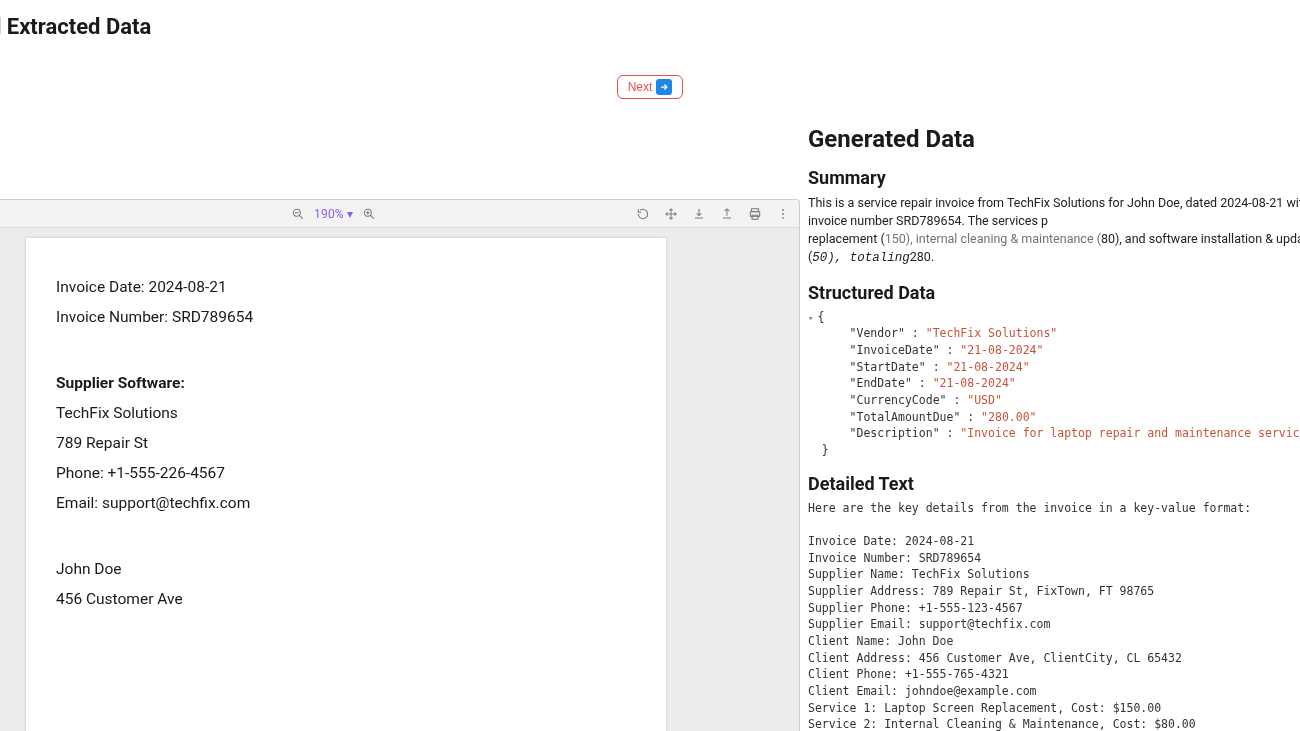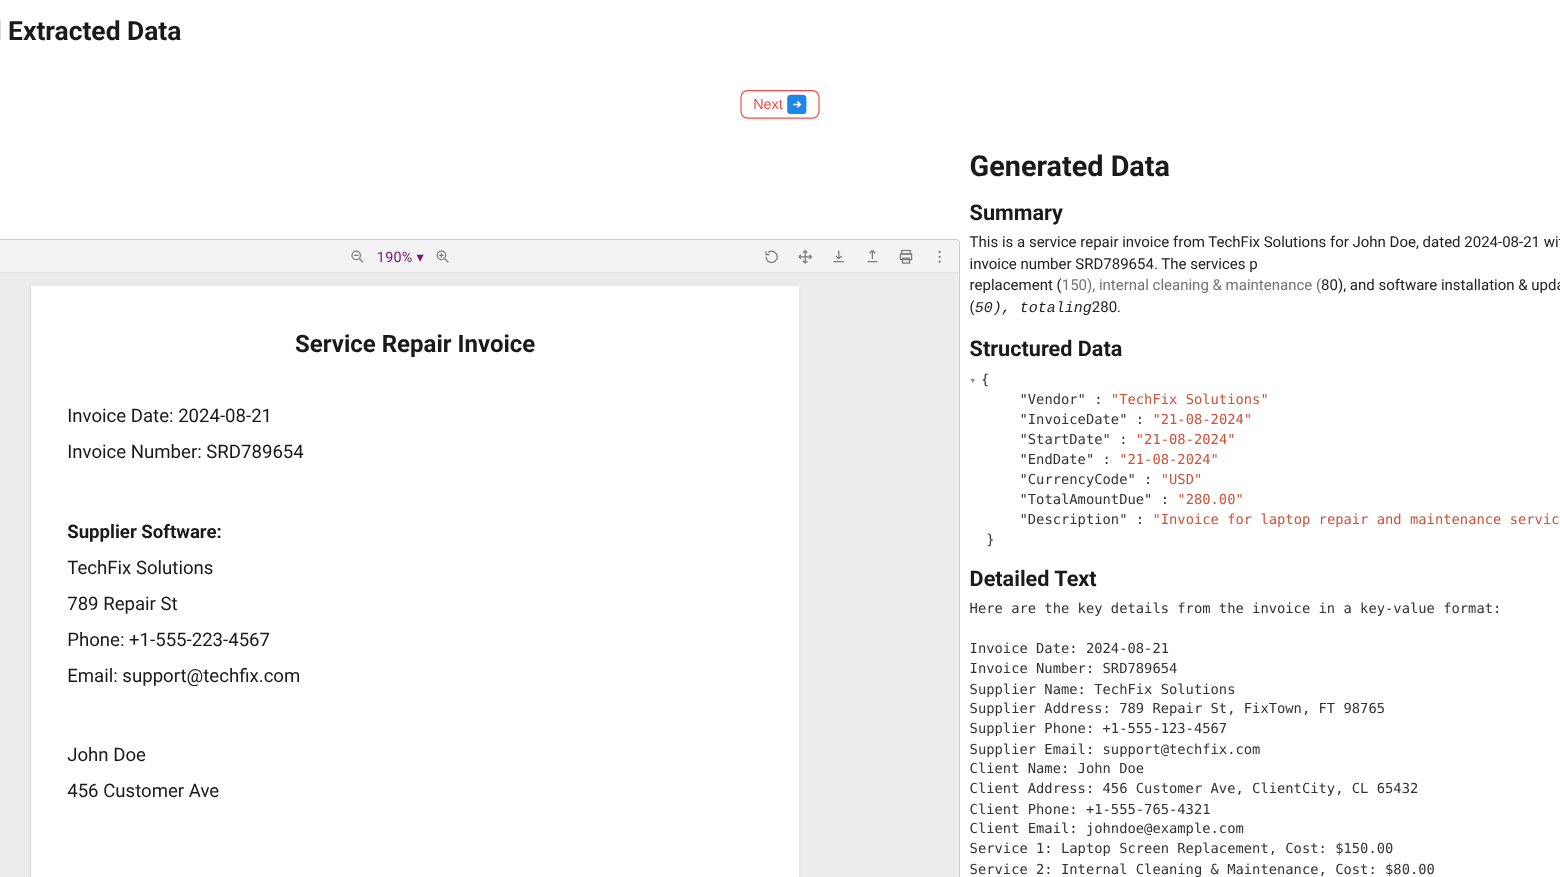--- a/index.html
+++ b/index.html
@@ -81,21 +81,21 @@
   }
   .tb-spacer { flex: 1; }
   .tb-center { display:flex; align-items:center; gap:8px; margin-left:290px;}
   .tb-icon {
     width: 16px; height: 16px;
     display: inline-flex; align-items: center; justify-content: center;
     color: #7a7a7a;
     cursor: pointer;
   }
   .tb-icon svg { width: 14px; height: 14px; }
-  .tb-zoom-text { font-size: 12px; color:#701a75; letter-spacing:0.2px;}
+  .tb-zoom-text { font-size: 12px; color:#8b5cf6; letter-spacing:0.2px;}
   .tb-right { display:flex; align-items:center; gap:12px; }
   .pdf-body {
     background: #ececec;
     padding: 10px 6px 0 34px;
     height: 520px;
     overflow: hidden;
   }
   .pdf-page {
     background: #fff;
     width: 640px;
@@ -211,28 +211,27 @@
             <svg viewBox="0 0 24 24" fill="currentColor">
                 <circle cx="12" cy="5" r="1.6"></circle>
                 <circle cx="12" cy="12" r="1.6"></circle>
                 <circle cx="12" cy="19" r="1.6"></circle>
               </svg>
           </span>
         </div>
       </div>
       <div class="pdf-body">
         <div class="pdf-page">
-          <div class="doc-title">Service Repair Invoice</div>
           <div class="doc-line">Invoice Date: 2024-08-21</div>
           <div class="doc-line">Invoice Number: SRD789654</div>
           <div class="doc-gap"></div>
           <div class="doc-section-title">Supplier Software:</div>
           <div class="doc-line">TechFix Solutions</div>
           <div class="doc-line">789 Repair St</div>
-          <div class="doc-line">Phone: +1-555-223-4567</div>
+          <div class="doc-line">Phone: +1-555-226-4567</div>
           <div class="doc-line">Email: support@techfix.com</div>
           <div class="doc-gap"></div>
           <div class="doc-line">John Doe</div>
           <div class="doc-line">456 Customer Ave</div>
 
         </div>
       </div>
     </div>
   </div>
 

